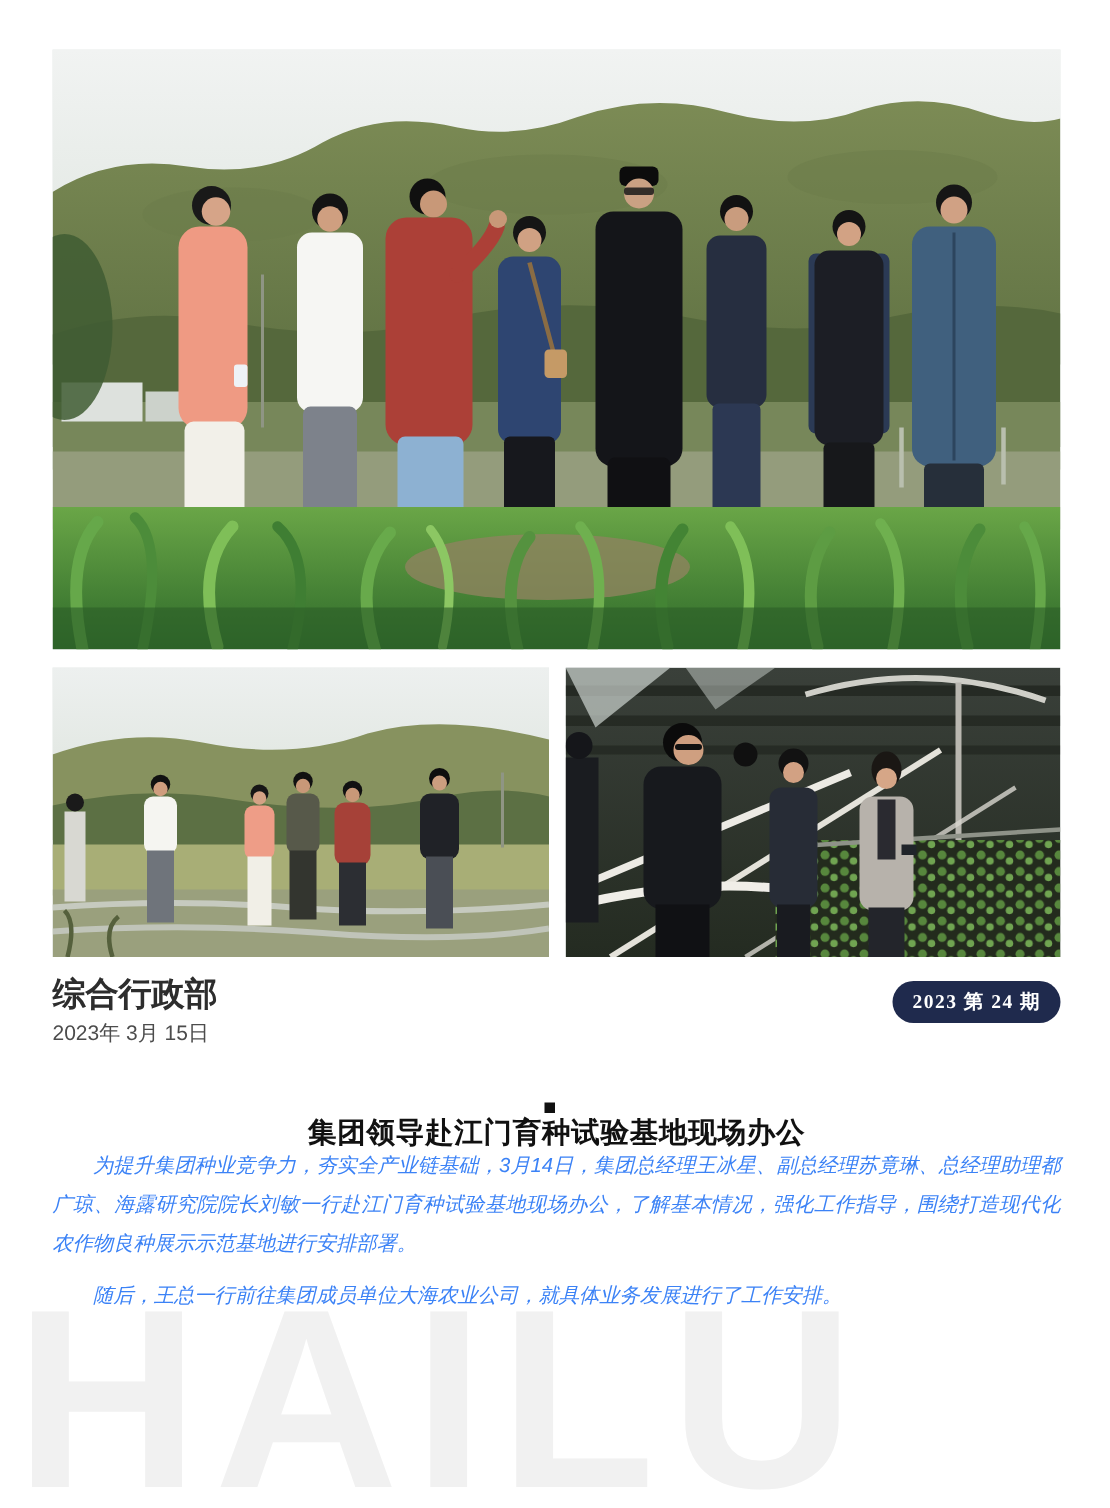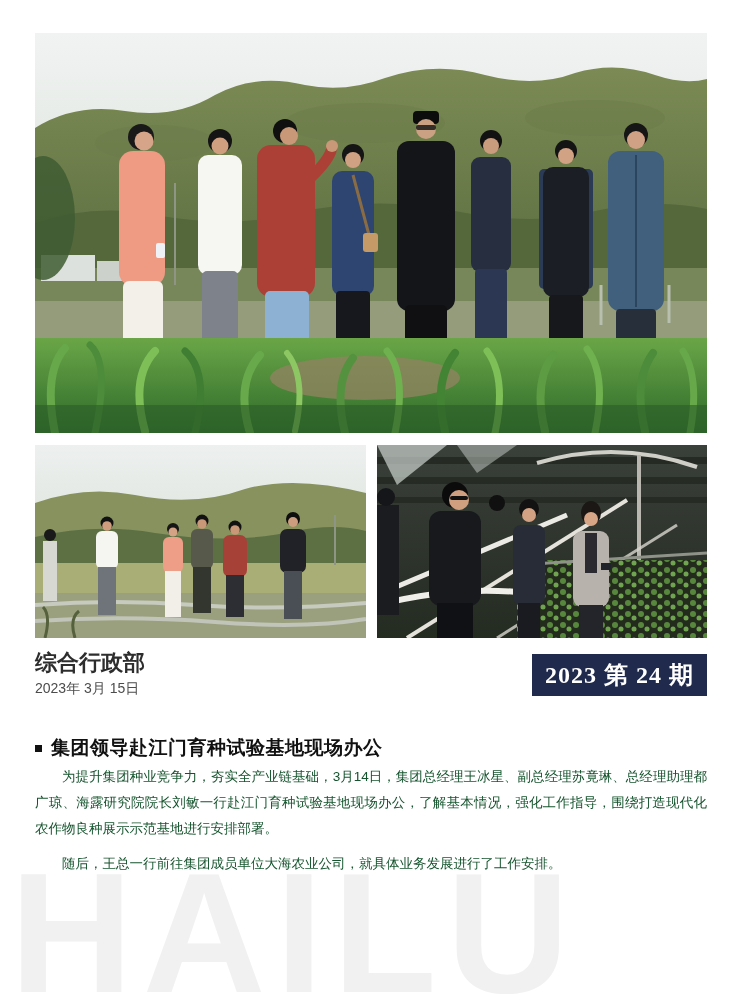--- a/index.html
+++ b/index.html
@@ -6,28 +6,28 @@
   #page{position:relative;width:740px;height:1005px;background:#ffffff;overflow:hidden;
         font-family:"Liberation Sans",sans-serif;}
   .photo{position:absolute;overflow:hidden;background:#e8ece9;}
   #main-photo{left:35px;top:33px;width:672px;height:400px;}
   #photo-left{left:35px;top:445px;width:331px;height:193px;}
   #photo-right{left:377px;top:445px;width:330px;height:193px;}
   #meta-row{position:absolute;left:35px;top:650px;width:672px;height:52px;}
   #dept-name{font-family:"Liberation Serif",serif;font-weight:bold;font-size:22px;color:#2d2d2d;line-height:26px;}
   #issue-date{font-family:Liberation Sans, sans-serif;font-size:14px;color:#4c4c4c;margin-top:4px;}
   #issue-badge{position:absolute;right:0;top:4px;background:#1f2a4d;color:#ffffff;
-        font-family:"Liberation Serif",serif;font-weight:bold;font-size:24px;
-        padding:5px 13px;border-radius:0;letter-spacing:1px;}
-  #headline-row{position:absolute;left:35px;top:735px;width:672px;display:flex;align-items:center;}
+        font-family:"Liberation Serif",serif;font-weight:bold;font-size:13px;
+        padding:5px 13px;border-radius:16px;letter-spacing:1px;}
+  #headline-row{position:absolute;left:35px;top:735px;width:672px;display:flex;align-items:center;flex-direction:column;}
   #headline-bullet{width:7px;height:7px;background:#111;margin-right:9px;flex:0 0 auto;}
   #headline{font-size:19px;font-weight:bold;color:#111;letter-spacing:0.5px;}
   #article-body{position:absolute;left:35px;top:764px;width:672px;z-index:2;}
-  #article-body p{margin:0 0 9px 0;font-size:13.5px;line-height:26px;color:#14532d;
-        text-indent:2em;text-align:justify;}
+  #article-body p{margin:0 0 9px 0;font-size:13.5px;line-height:26px;color:#3b82f6;
+        text-indent:2em;text-align:justify;font-style:italic;}
   #watermark{position:absolute;left:10px;top:848px;z-index:1;font-family:"Liberation Sans",sans-serif;
         font-weight:bold;font-size:170px;letter-spacing:10px;color:#f1f1f1;line-height:1;
         white-space:nowrap;user-select:none;}
   svg{display:block;}
 </style>
 </head>
 <body>
 
 <div id="page">
 

